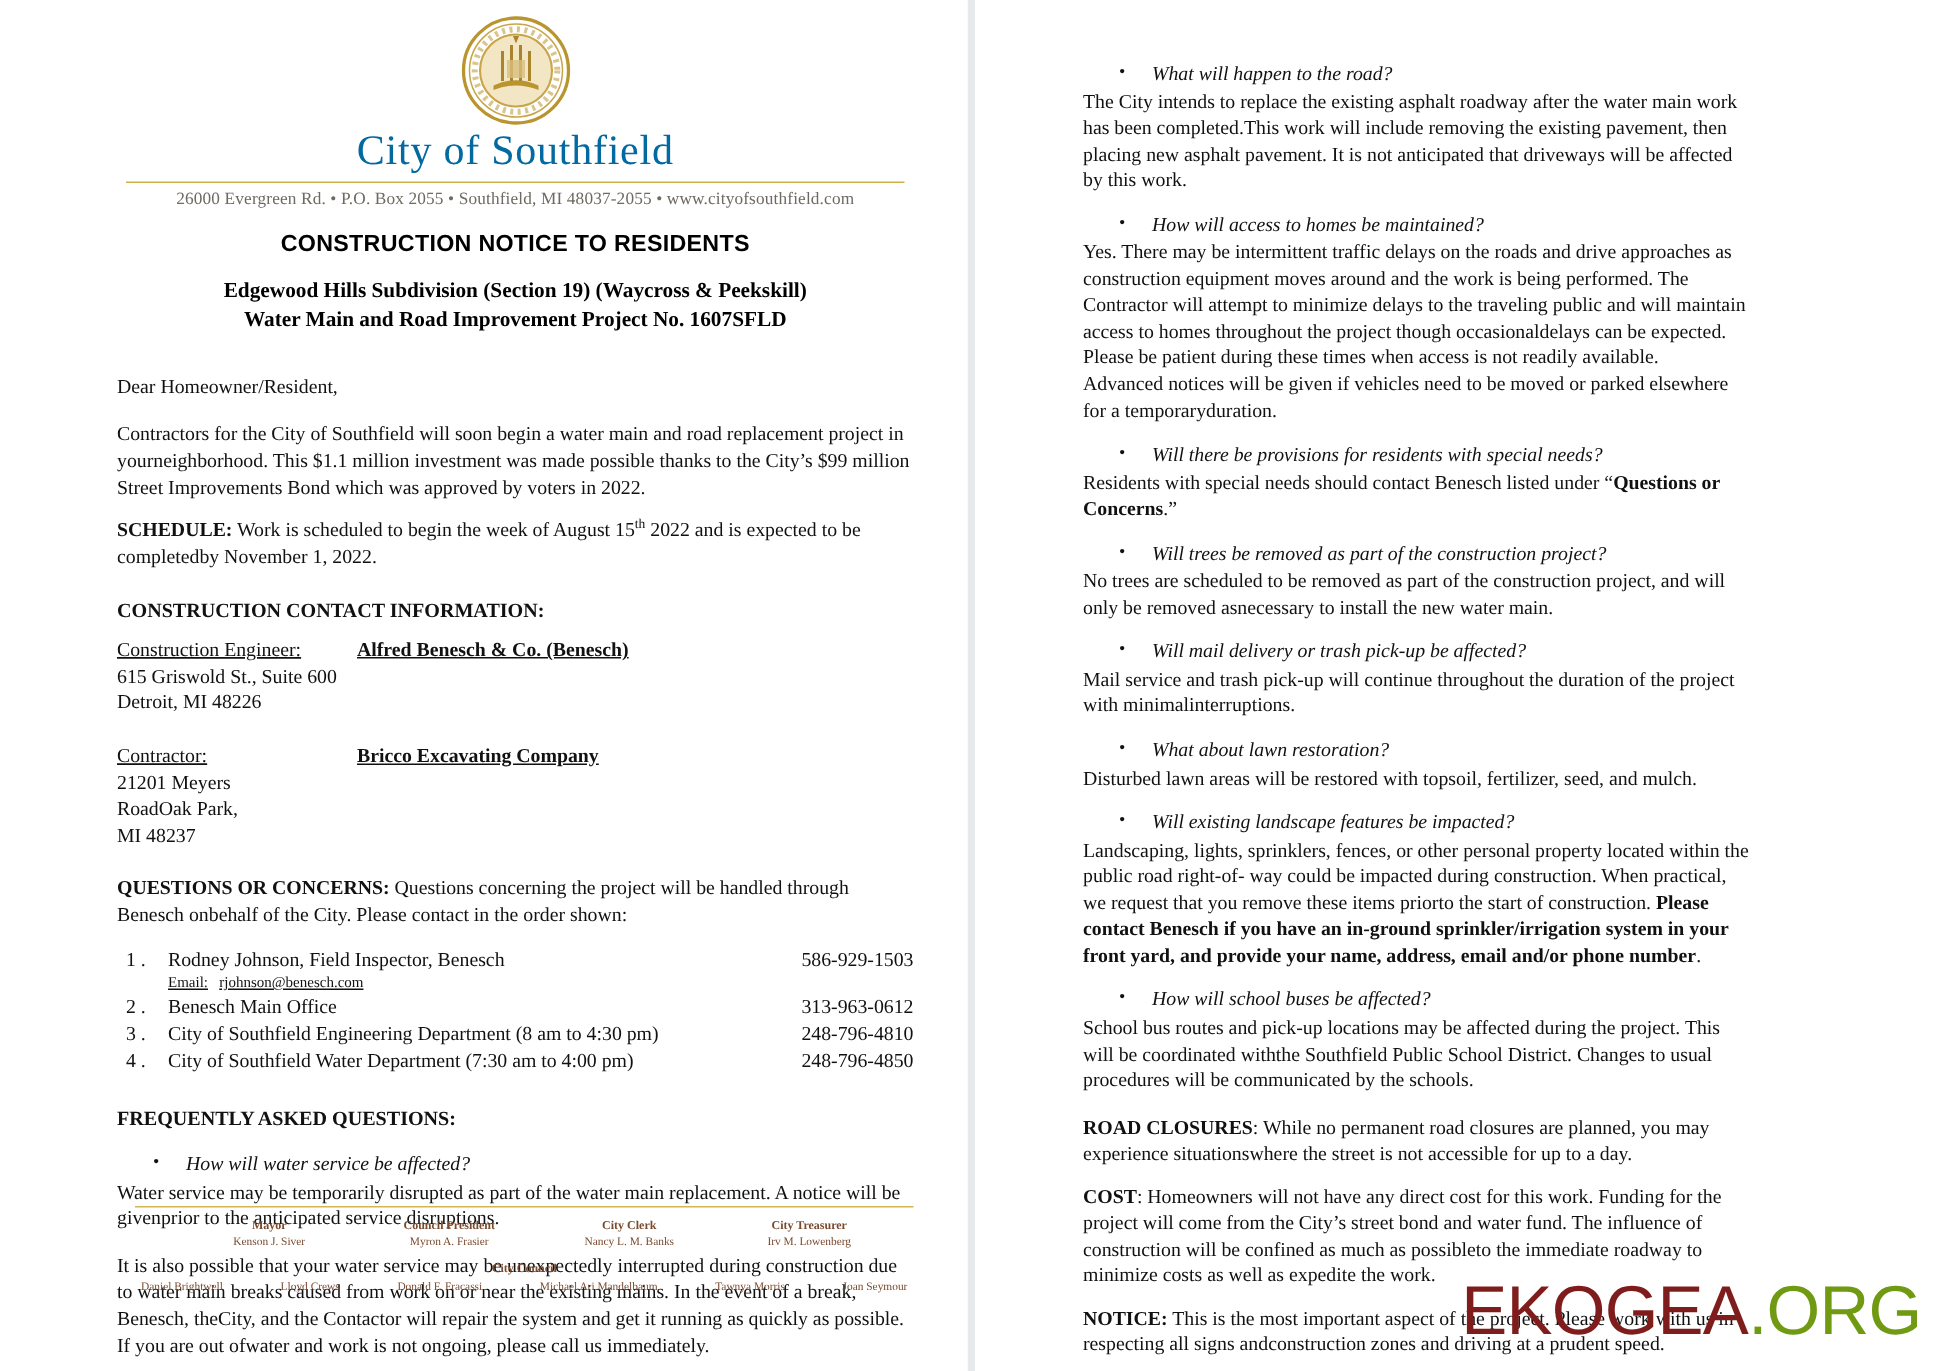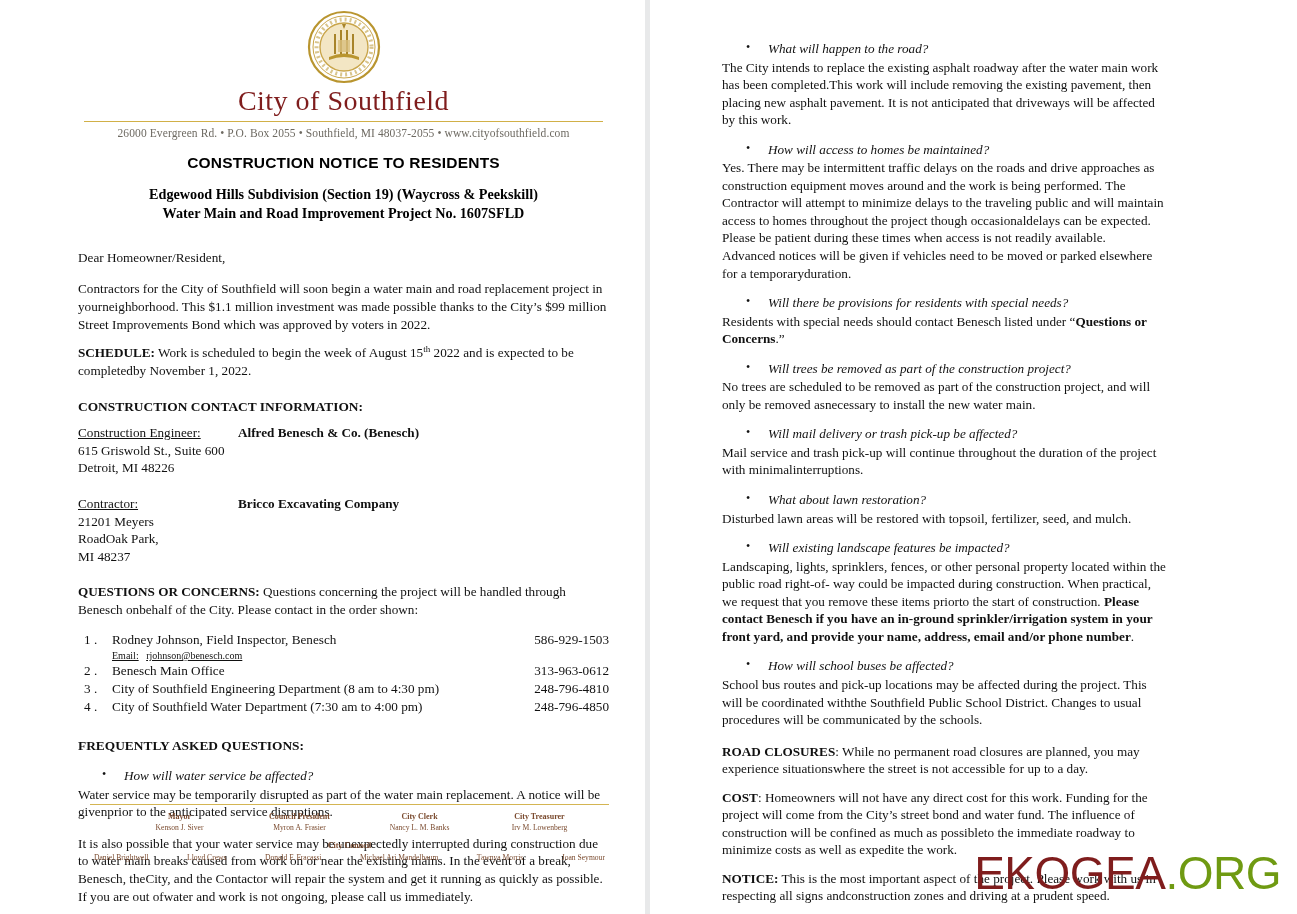--- a/index.html
+++ b/index.html
@@ -49,21 +49,21 @@
   .seal {
     width: 74px;
     height: 74px;
     margin: 0 auto;
     position: relative;
   }
   .seal svg { display: block; }
   .city-name {
     font-family: "Liberation Serif", "DejaVu Serif", serif;
     font-size: 28px;
-    color: #7f1d1d;
+    color: #0369a1;
     letter-spacing: 0.5px;
     margin-top: 2px;
     line-height: 1.05;
     font-weight: 400;
   }
   .gold-rule {
     height: 1px;
     background: #c9a227;
     margin: 6px 6px 0 6px;
     opacity: 0.85;
@@ -112,20 +112,21 @@
     font-size: 13.4px;
     margin: 18px 0 9px 0;
   }
 
   
   .contact-block { margin-top: 4px; }
   .contact-row {
     display: flex;
     font-size: 13.2px;
     line-height: 1.33;
+    text-decoration: underline;
   }
   .contact-label { width: 160px; flex: 0 0 160px; }
   .contact-value { font-weight: bold; }
   .addr-lines { font-size: 13.2px; line-height: 1.33; }
 
   
   .num-list { margin-top: 13px; }
   .num-item {
     display: flex;
     font-size: 13.2px;

